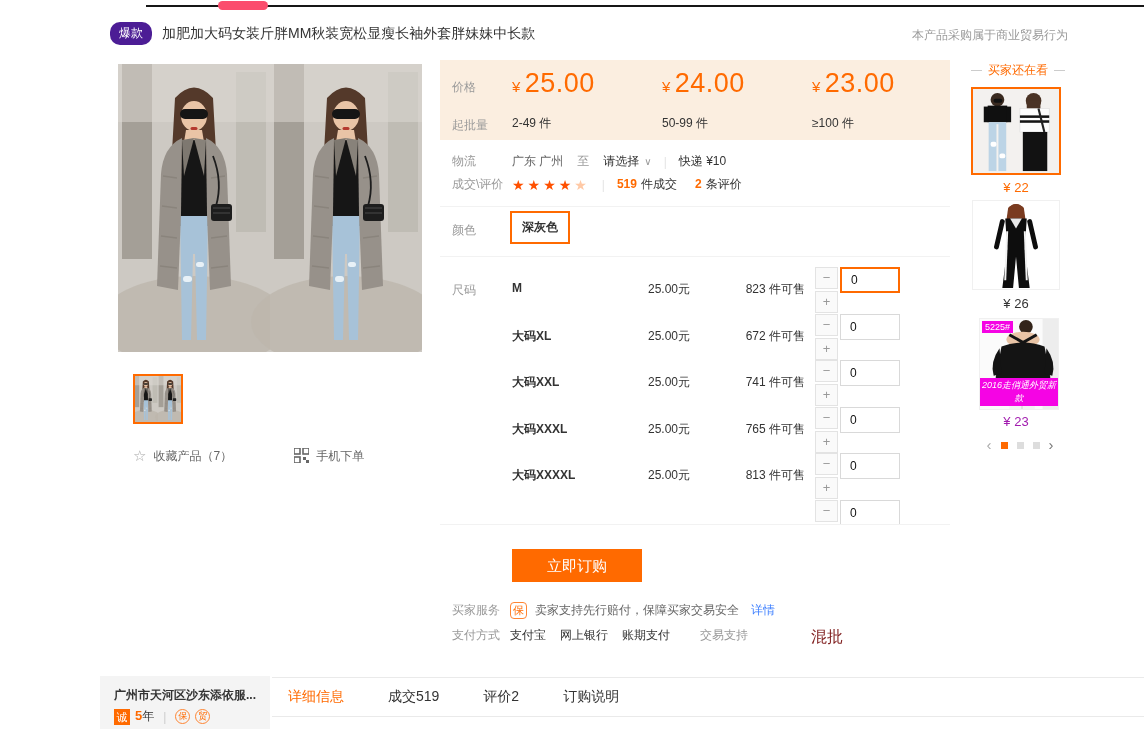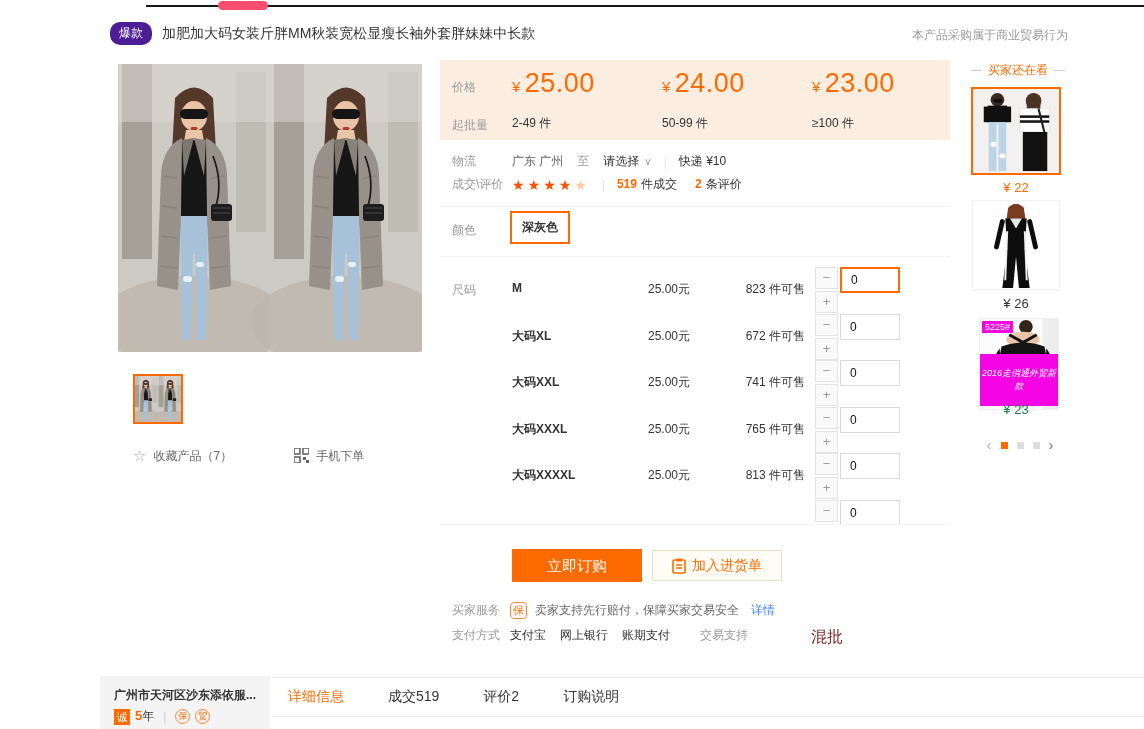--- a/index.html
+++ b/index.html
@@ -83,23 +83,23 @@
   
   .sb-header { position:absolute; left:971px; top:62px; width:98px; display:flex; align-items:center; gap:6px; color:#ff6a00; font-size:12px; white-space:nowrap; }
   .sb-dash { width:11px; border-top:1px solid #ccc; }
   .sb-img { position:absolute; background:#fff; overflow:hidden; cursor:pointer; }
   .sb-img-1 { left:971px; top:87px; width:90px; height:88px; border:2px solid #ff6a00; }
   .sb-img-2 { left:972px; top:200px; width:88px; height:90px; border:1px solid #f0f0f0; }
   .sb-img-3 { left:972px; top:318px; width:80px; height:92px; border:1px solid #f0f0f0;margin-left:7px; }
   .sb-price { position:absolute; left:971px; width:90px; text-align:center; font-size:13px; cursor:pointer; }
   .sb-price-1 { top:180px; color:#ff6a00; }
   .sb-price-2 { top:296px; color:#333; }
-  .sb-price-3 { top:402px; color:#15803d; }
+  .sb-price-3 { top:414px; color:#a21caf; }
   .sku-tag { position:absolute; left:2px; top:2px; background:#f504e4; color:#fff; font-size:9px; padding:1px 3px; }
-  .sku-banner { position:absolute; left:0; bottom:3px; width:100%; background:#f504e4; color:#fff; font-size:9px; font-style:italic; text-align:center; padding:13px 0; }
+  .sku-banner { position:absolute; left:0; bottom:3px; width:100%; background:#f504e4; color:#fff; font-size:9px; font-style:italic; text-align:center; padding:1px 0; }
   .carousel { position:absolute; left:973px; top:438px; width:94px; display:flex; align-items:center; justify-content:center; gap:9px; }
   .car-arrow { font-size:15px; color:#aaa; cursor:pointer; line-height:14px; }
   .car-arrow.right { color:#777; }
   .dot { width:7px; height:7px; background:#ddd; cursor:pointer; }
   .dot.active { background:#ff6a00; }
 
   
   .seller-card { position:absolute; left:100px; top:676px; width:170px; height:53px; background:#f4f4f4; }
   .seller-name { position:absolute; left:14px; top:11px; font-size:12px; font-weight:bold; color:#333; cursor:pointer; }
   .seller-badges { position:absolute; left:14px; top:32px; display:flex; align-items:center; gap:5px; font-size:12px; color:#333; }
@@ -303,28 +303,20 @@
       <span class="stepper">
         <span class="step-btn step-minus">−</span>
         <input class="qty-input" value="0" style="">
       </span>
     </div>
   </div>
 
   <div class="hline" style="top:524px"></div>
 
   <button class="order-btn">立即订购</button>
-  <div class="cart-btn">
-    <svg width="14" height="16" viewBox="0 0 14 16">
-      <rect x="1" y="2" width="12" height="13" rx="1.5" fill="none" stroke="#ff6a00" stroke-width="1.6"></rect>
-      <rect x="4" y="0.5" width="6" height="3" rx="1" fill="#ff6a00"></rect>
-      <path d="M4 7 L10 7 M4 10 L10 10" stroke="#ff6a00" stroke-width="1.4"></path>
-    </svg>
-    <span>加入进货单</span>
-  </div>
 
   <span class="row-label" style="top:602px">买家服务</span>
   <div class="svc-row1">
     <span class="guarantee-icon">保</span>
     <span>卖家支持先行赔付，保障买家交易安全</span>
     <span class="detail-link">详情</span>
   </div>
   <span class="row-label" style="top:627px">支付方式</span>
   <div class="svc-row2">
     <span class="pay-method">支付宝</span>

